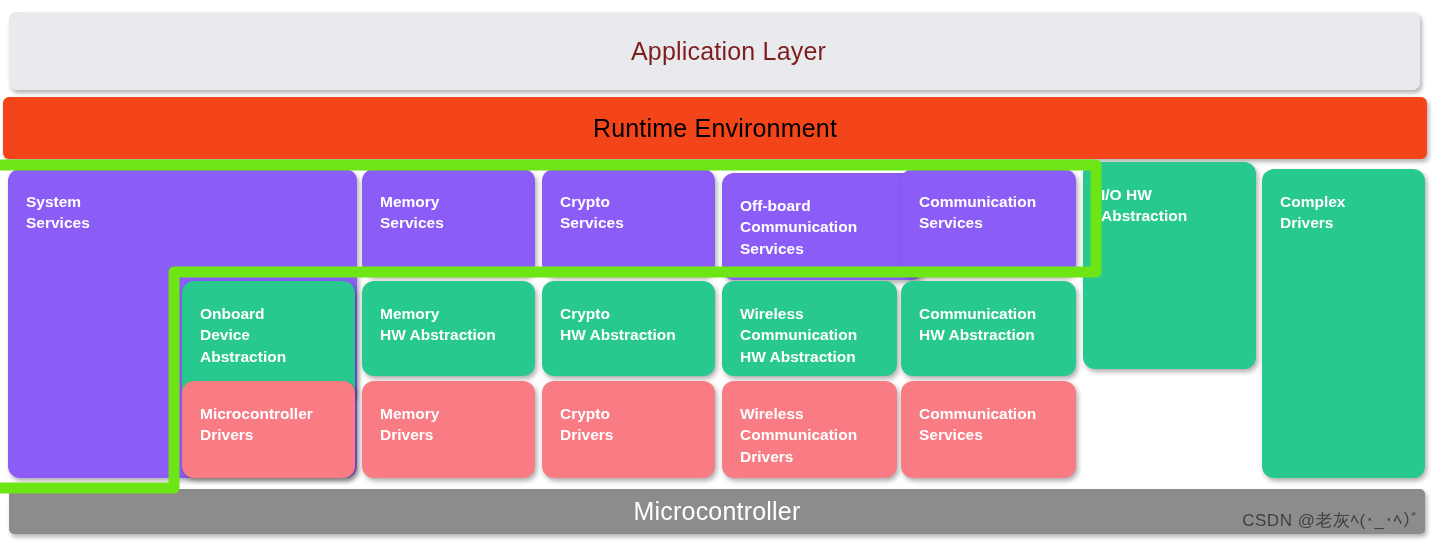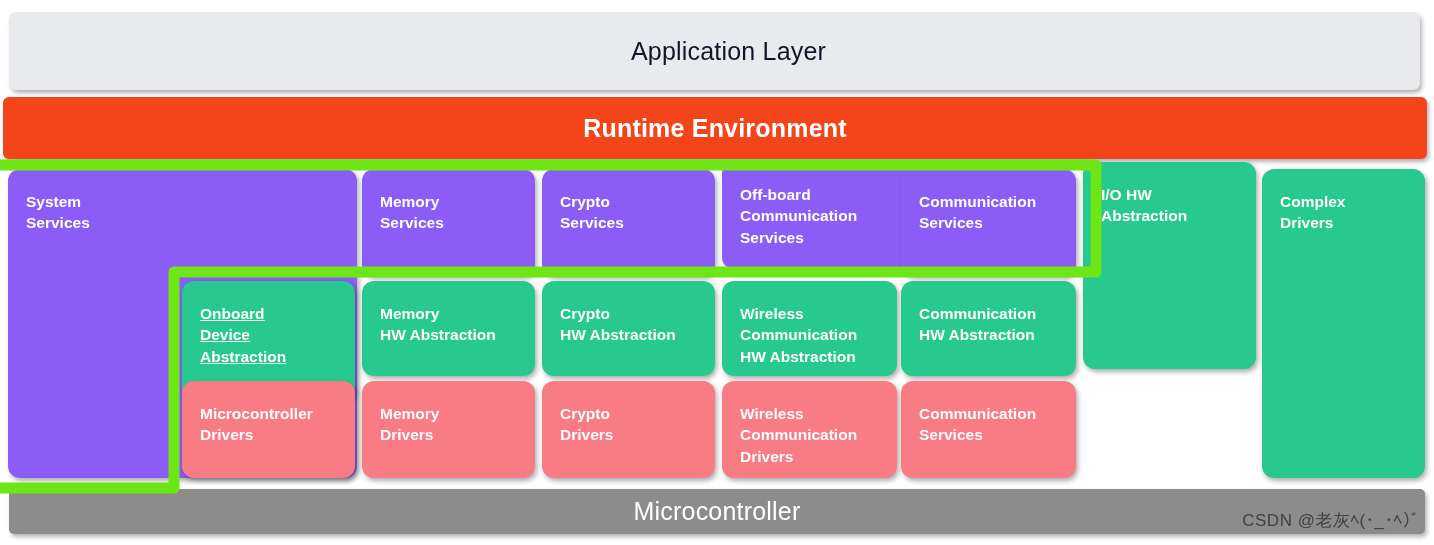--- a/index.html
+++ b/index.html
@@ -36,31 +36,31 @@
     white-space: nowrap;
   }
 
   #app-layer {
     left: 9px;
     top: 12px;
     width: 1411px;
     height: 78px;
     background: #e8eaed;
   }
-  #app-layer .band-label { color: #0f172a; margin-left: 28px; }
+  #app-layer .band-label { color: #7f1d1d; margin-left: 28px; }
 
   #rte-layer {
     left: 3px;
     top: 97px;
     width: 1424px;
     height: 62px;
     background: #f4441a;
     border-radius: 6px;
   }
-  #rte-layer .band-label { color: #ffffff; font-weight: bold; }
+  #rte-layer .band-label { color: #000000; }
 
   #mcu-layer {
     left: 9px;
     top: 489px;
     width: 1416px;
     height: 45px;
     background: #8c8c8c;
     border-radius: 5px;
     justify-content: center;
   }
@@ -137,39 +137,39 @@
 Services</span>
     </div>
     <div class="mod c-services" style="left:362px; top:7px; width:173px; height:107px;">
       <span class="mod-label">Memory
 Services</span>
     </div>
     <div class="mod c-services" style="left:542px; top:7px; width:173px; height:107px;">
       <span class="mod-label">Crypto
 Services</span>
     </div>
-    <div class="mod c-services" style="left:722px; top:0; width:201px; height:107px;">
+    <div class="mod c-services" style="left:722px; top:11px; width:201px; height:107px;">
       <span class="mod-label">Off-board
 Communication
 Services</span>
     </div>
     <div class="mod c-services" style="left:901px; top:7px; width:175px; height:107px;">
       <span class="mod-label">Communication
 Services</span>
     </div>
     <div class="mod c-abstract" style="left:1083px; top:0; width:173px; height:207px;">
       <span class="mod-label">I/O HW
 Abstraction</span>
     </div>
     <div class="mod c-abstract" style="left:1262px; top:7px; width:163px; height:309px;">
       <span class="mod-label">Complex
 Drivers</span>
     </div>
 
-    <div class="mod c-abstract" style="left:182px; top:119px; width:173px; height:120px;text-decoration:underline;">
+    <div class="mod c-abstract" style="left:182px; top:119px; width:173px; height:120px;">
       <span class="mod-label">Onboard
 Device
 Abstraction</span>
     </div>
     <div class="mod c-abstract" style="left:362px; top:119px; width:173px; height:95px;">
       <span class="mod-label">Memory
 HW Abstraction</span>
     </div>
     <div class="mod c-abstract" style="left:542px; top:119px; width:173px; height:95px;">
       <span class="mod-label">Crypto

